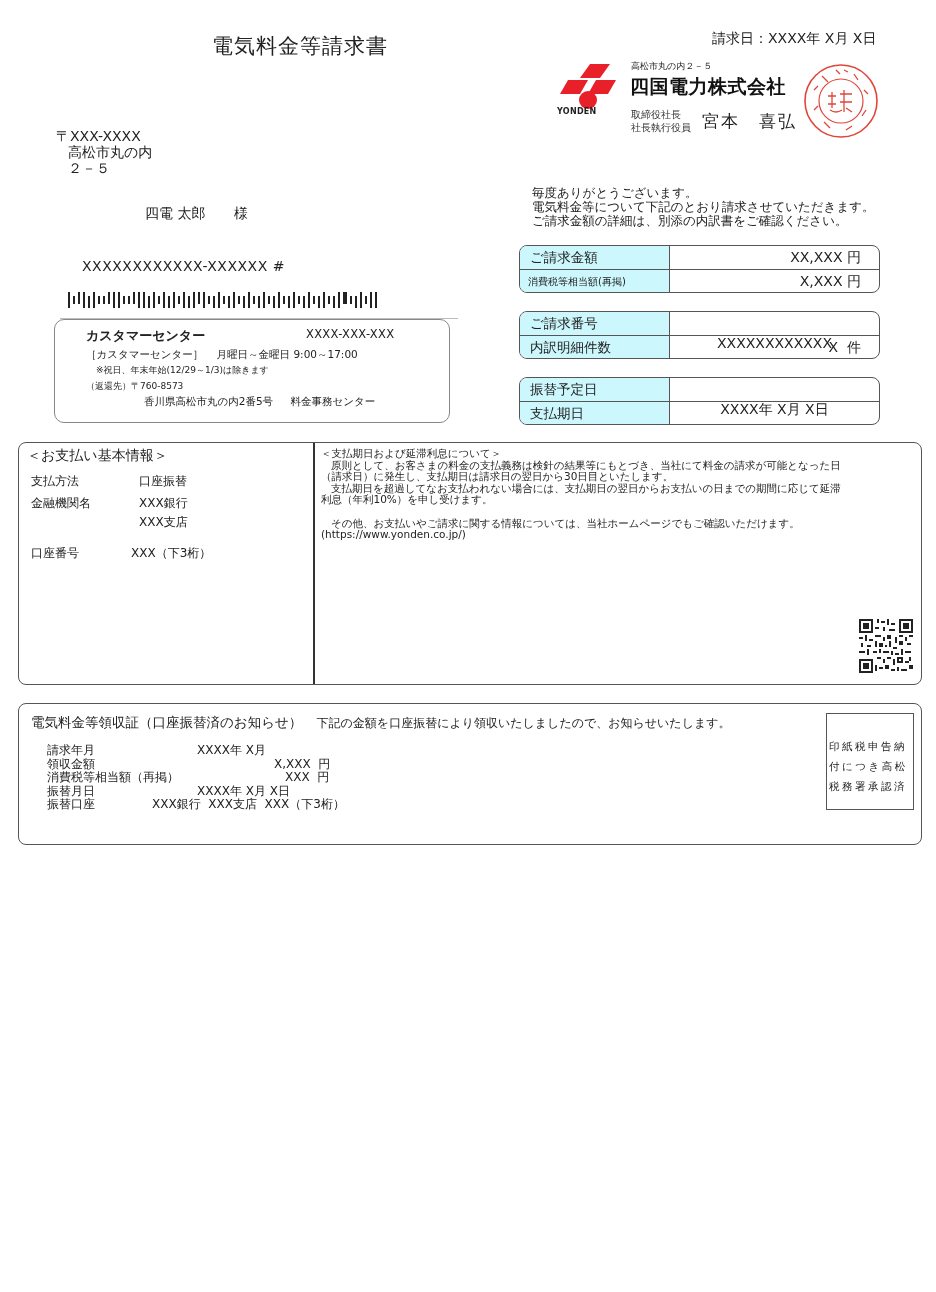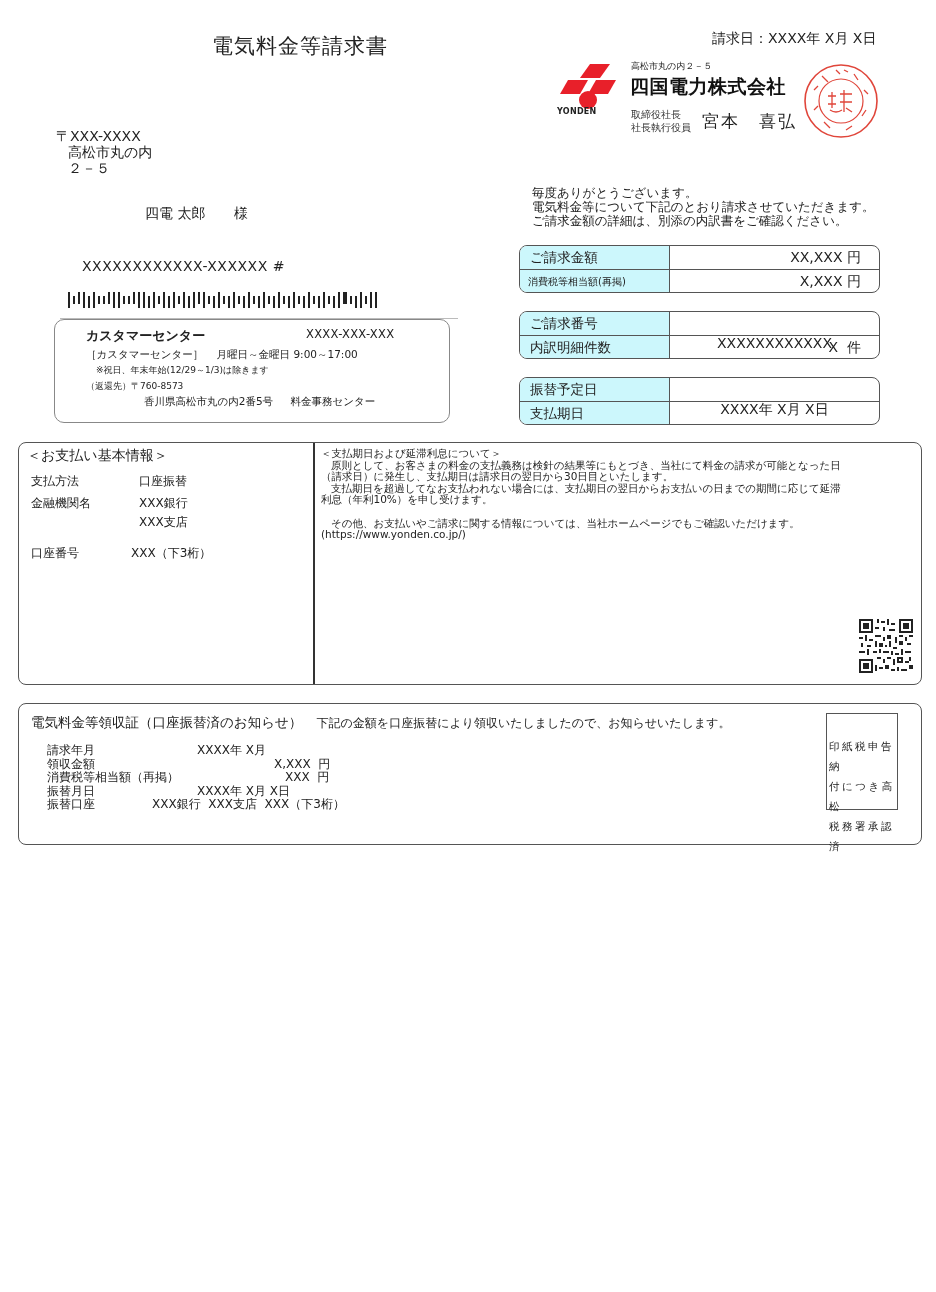--- a/index.html
+++ b/index.html
@@ -71,21 +71,21 @@
   .qr { position: absolute; left: 840px; top: 176px; width: 54px; height: 54px; }
 
   
   .receipt { left: 18px; top: 703px; width: 904px; height: 142px; border: 1px solid #555; border-radius: 8px; }
   .receipt .hdr { position: absolute; left: 12px; top: 10px; font-size: 13.5px; color: #222; white-space: nowrap; }
   .receipt .hdr .sub { font-size: 12px; margin-left: 10px; }
   .receipt .rows { position: absolute; left: 28px; top: 40px; font-size: 12px; line-height: 13.5px; color: #222; }
   .receipt .rows .r { position: relative; height: 13.5px; white-space: nowrap; }
   .receipt .rows .r .k { position: absolute; left: 0; }
   .receipt .rows .r .v { position: absolute; }
-  .stamp { position: absolute; left: 807px; top: 9px; width: 72px; height: 97px; border: 1px solid #555; padding: 22px 0 0 2px; font-size: 10.5px; line-height: 20px; letter-spacing: 2.5px; color: #222; }
+  .stamp { position: absolute; left: 807px; top: 9px; width: 88px; height: 97px; border: 1px solid #555; padding: 22px 0 0 2px; font-size: 10.5px; line-height: 20px; letter-spacing: 2.5px; color: #222; }
 </style>
 </head>
 <body>
 
 <div class="abs title">電気料金等請求書</div>
 <div class="abs bill-date">請求日：XXXX年 X月 X日</div>
 
 <svg class="abs logo" viewBox="0 0 58 60">
   <path d="M30 2 L50 2 L40 16 L20 16 Z" fill="#e8202a"></path>
   <path d="M8 18 L28 18 L20 32 L0 32 Z" fill="#e8202a"></path>

